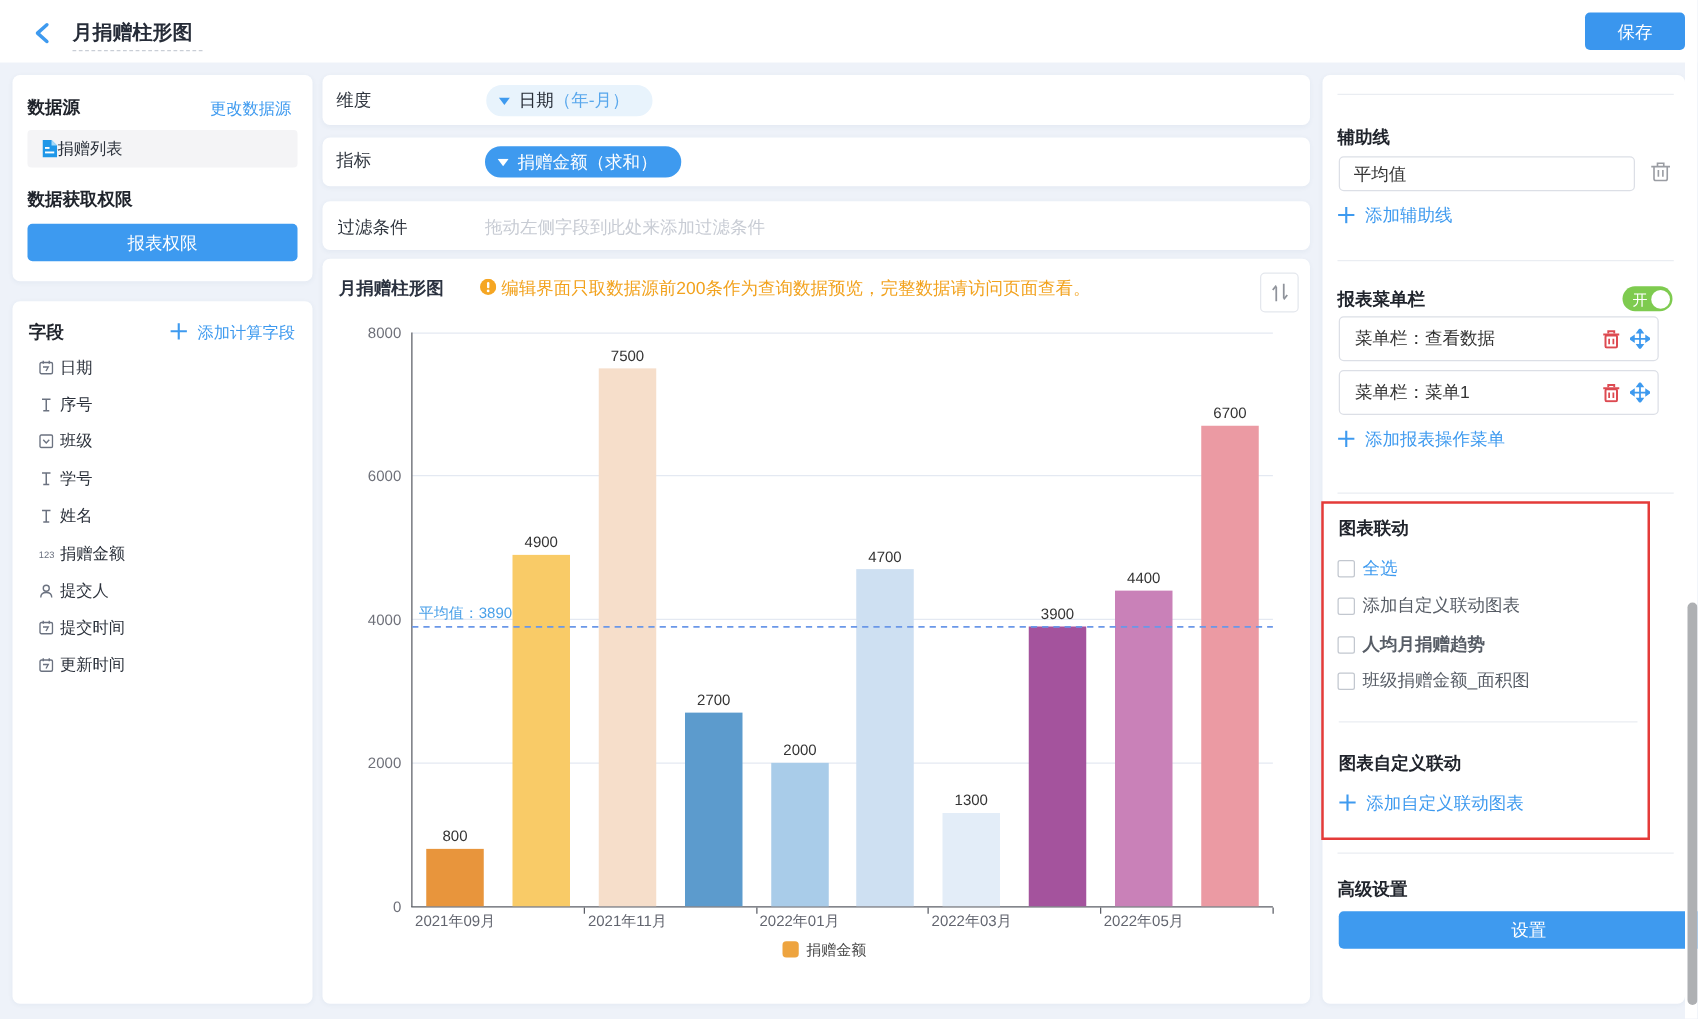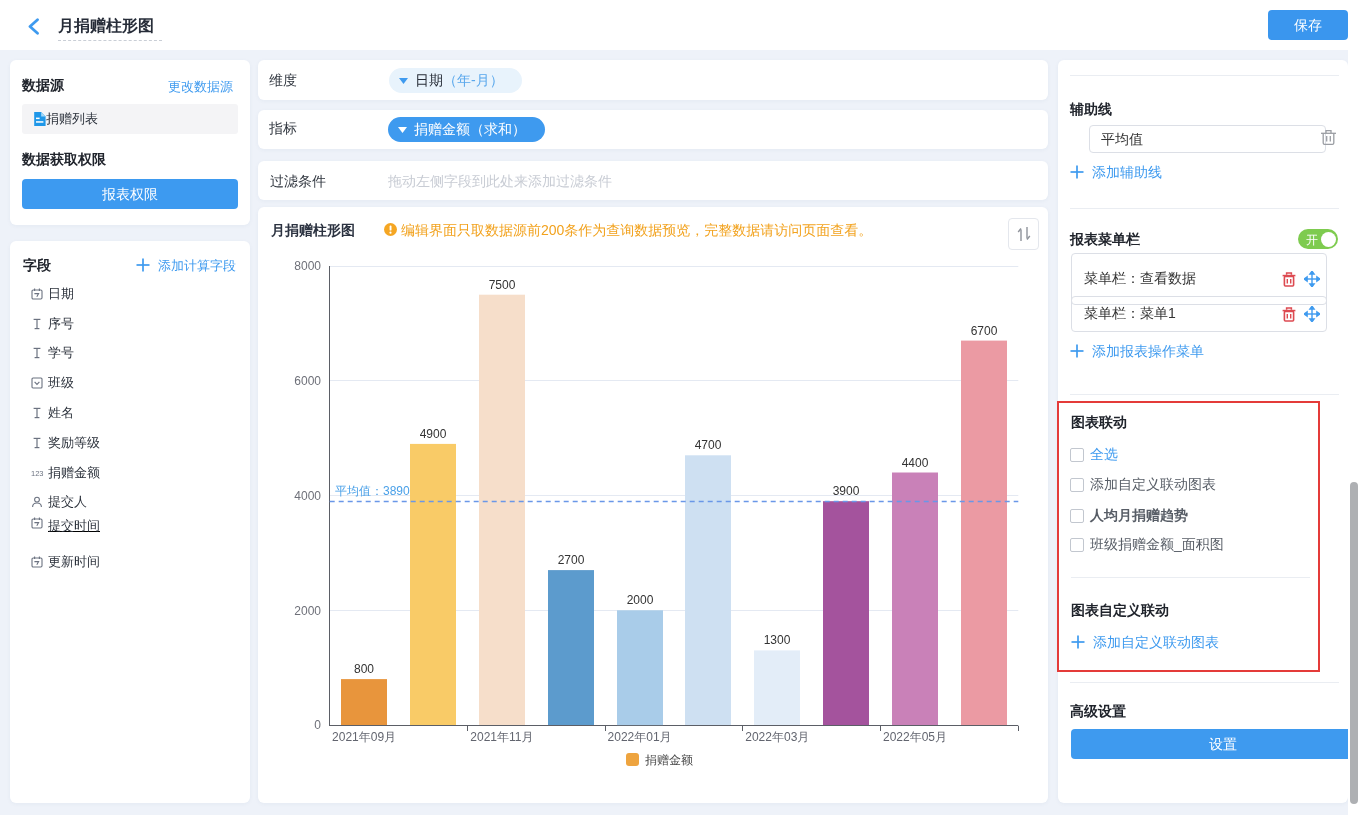--- a/index.html
+++ b/index.html
@@ -60,74 +60,64 @@
           <line x1="2.6" y1="1.4" x2="9.4" y2="1.4" stroke="#6b7280" stroke-width="1.2"></line>
           <line x1="6" y1="1.4" x2="6" y2="10.6" stroke="#6b7280" stroke-width="1.2"></line>
           <line x1="3.6" y1="10.6" x2="8.4" y2="10.6" stroke="#6b7280" stroke-width="1.2"></line>
         </svg>
       </span>
       <span style="font-size:13px;color:#2b313b;">序号</span>
     </div>
     <div style="height:29.8px;display:flex;align-items:center;">
       <span style="width:17px;display:inline-flex;">
         <svg width="12" height="12" viewBox="0 0 12 12">
+          <rect x="1" y="1" width="10" height="10" rx="1" fill="none" stroke="#6b7280" stroke-width="1.1"></rect>
+          <polyline points="3.6,4.8 6,7.4 8.4,4.8" fill="none" stroke="#6b7280" stroke-width="1.1"></polyline>
+        </svg>
+      </span>
+      <span style="font-size:13px;color:#2b313b;">班级</span>
+    </div>
+    <div style="height:29.8px;display:flex;align-items:center;">
+      <span style="width:17px;display:inline-flex;">
+        <svg width="12" height="12" viewBox="0 0 12 12">
           <line x1="2.6" y1="1.4" x2="9.4" y2="1.4" stroke="#6b7280" stroke-width="1.2"></line>
           <line x1="6" y1="1.4" x2="6" y2="10.6" stroke="#6b7280" stroke-width="1.2"></line>
           <line x1="3.6" y1="10.6" x2="8.4" y2="10.6" stroke="#6b7280" stroke-width="1.2"></line>
         </svg>
       </span>
       <span style="font-size:13px;color:#2b313b;">学号</span>
     </div>
     <div style="height:29.8px;display:flex;align-items:center;">
       <span style="width:17px;display:inline-flex;">
         <svg width="12" height="12" viewBox="0 0 12 12">
-          <rect x="1" y="1" width="10" height="10" rx="1" fill="none" stroke="#6b7280" stroke-width="1.1"></rect>
-          <polyline points="3.6,4.8 6,7.4 8.4,4.8" fill="none" stroke="#6b7280" stroke-width="1.1"></polyline>
-        </svg>
-      </span>
-      <span style="font-size:13px;color:#2b313b;">班级</span>
-    </div>
-    <div style="height:29.8px;display:flex;align-items:center;">
-      <span style="width:17px;display:inline-flex;">
-        <svg width="12" height="12" viewBox="0 0 12 12">
           <line x1="2.6" y1="1.4" x2="9.4" y2="1.4" stroke="#6b7280" stroke-width="1.2"></line>
           <line x1="6" y1="1.4" x2="6" y2="10.6" stroke="#6b7280" stroke-width="1.2"></line>
           <line x1="3.6" y1="10.6" x2="8.4" y2="10.6" stroke="#6b7280" stroke-width="1.2"></line>
         </svg>
       </span>
       <span style="font-size:13px;color:#2b313b;">姓名</span>
     </div>
     <div style="height:29.8px;display:flex;align-items:center;">
       <span style="width:17px;display:inline-flex;">
-        <svg width="12" height="12" viewBox="0 0 12 12">
-          <line x1="2.6" y1="1.4" x2="9.4" y2="1.4" stroke="#6b7280" stroke-width="1.2"></line>
-          <line x1="6" y1="1.4" x2="6" y2="10.6" stroke="#6b7280" stroke-width="1.2"></line>
-          <line x1="3.6" y1="10.6" x2="8.4" y2="10.6" stroke="#6b7280" stroke-width="1.2"></line>
-        </svg>
-      </span>
-      <span style="font-size:13px;color:#2b313b;">奖励等级</span>
-    </div>
-    <div style="height:29.8px;display:flex;align-items:center;">
-      <span style="width:17px;display:inline-flex;">
         <svg width="14" height="12" viewBox="0 0 14 12">
           <text x="0" y="9" font-size="7.5" fill="#6b7280" font-family="Liberation Sans">123</text>
         </svg>
       </span>
       <span style="font-size:13px;color:#2b313b;">捐赠金额</span>
     </div>
     <div style="height:29.8px;display:flex;align-items:center;">
       <span style="width:17px;display:inline-flex;">
         <svg width="12" height="12" viewBox="0 0 12 12">
           <circle cx="6" cy="3.6" r="2.4" fill="none" stroke="#6b7280" stroke-width="1.1"></circle>
           <path d="M1.6,11 C1.6,8.4 3.5,7 6,7 C8.5,7 10.4,8.4 10.4,11" fill="none" stroke="#6b7280" stroke-width="1.1"></path>
         </svg>
       </span>
       <span style="font-size:13px;color:#2b313b;">提交人</span>
     </div>
-    <div style="height:29.8px;display:flex;align-items:flex-start;text-decoration:underline;">
+    <div style="height:29.8px;display:flex;align-items:center;">
       <span style="width:17px;display:inline-flex;">
         <svg width="12" height="12" viewBox="0 0 12 12">
           <rect x="1" y="2" width="10" height="9" rx="1.2" fill="none" stroke="#6b7280" stroke-width="1.1"></rect>
           <line x1="3.6" y1="0.6" x2="3.6" y2="3" stroke="#6b7280" stroke-width="1.1"></line>
           <line x1="8.4" y1="0.6" x2="8.4" y2="3" stroke="#6b7280" stroke-width="1.1"></line>
           <polyline points="3.4,5.6 7.6,5.6 5.8,8.8" fill="none" stroke="#6b7280" stroke-width="1.1"></polyline>
         </svg>
       </span>
       <span style="font-size:13px;color:#2b313b;">提交时间</span>
     </div>
@@ -226,39 +216,39 @@
     <text x="519.3" y="491" font-size="12" fill="#62656f" text-anchor="middle">2022年03月</text>
     <text x="657.0" y="491" font-size="12" fill="#62656f" text-anchor="middle">2022年05月</text>
     <rect x="368" y="503" width="13" height="13" rx="3" fill="#eea43f"></rect>
     <text x="387" y="514" font-size="12" fill="#4a4a4a">捐赠金额</text>
   </svg>
 
 <div class="card" style="left:1058px;top:60px;width:290px;height:743px;"></div>
 <div id="right" class="abs" style="left:1058px;top:62px;width:290px;height:741px;">
     <div style="position:absolute;left:12px;top:13px;width:269px;border-top:1px solid #eaedf2;"></div>
     <div style="position:absolute;left:12px;top:39px;font-size:14px;font-weight:bold;color:#20242c;">辅助线</div>
-    <div style="position:absolute;left:31px;top:63px;width:237px;height:28px;border:1px solid #dcdfe6;border-radius:4px;font-size:14px;color:#333;line-height:26px;padding-left:11px;">平均值</div>
+    <div style="position:absolute;left:13px;top:63px;width:237px;height:28px;border:1px solid #dcdfe6;border-radius:4px;font-size:14px;color:#333;line-height:26px;padding-left:11px;">平均值</div>
     <div style="position:absolute;left:262px;top:66px;"><svg width="17" height="18" viewBox="0 0 17 18">
         <path d="M6,5 L6,2.6 L11,2.6 L11,5" fill="none" stroke="#9a9da3" stroke-width="1.3"></path>
         <line x1="1" y1="5.3" x2="16" y2="5.3" stroke="#9a9da3" stroke-width="1.3"></line>
         <path d="M3.2,5.3 L3.2,15 Q3.2,16.4 4.6,16.4 L12.4,16.4 Q13.8,16.4 13.8,15 L13.8,5.3" fill="none" stroke="#9a9da3" stroke-width="1.3"></path>
         <line x1="6.7" y1="8" x2="6.7" y2="13.4" stroke="#9a9da3" stroke-width="1.3"></line>
         <line x1="10.3" y1="8" x2="10.3" y2="13.4" stroke="#9a9da3" stroke-width="1.3"></line>
       </svg></div>
     <div style="position:absolute;left:12px;top:101px;font-size:14px;color:#3e9aef;"><svg class="plusic" width="14" height="14" viewBox="0 0 14 14">
         <line x1="7" y1="0.5" x2="7" y2="13.5" stroke="#3e9aef" stroke-width="1.7"></line>
         <line x1="0.5" y1="7" x2="13.5" y2="7" stroke="#3e9aef" stroke-width="1.7"></line>
       </svg>添加辅助线</div>
     <div style="position:absolute;left:12px;top:146px;width:269px;border-top:1px solid #eaedf2;"></div>
     <div style="position:absolute;left:12px;top:169px;font-size:14px;font-weight:bold;color:#20242c;">报表菜单栏</div>
     <div style="position:absolute;left:240px;top:167px;width:40px;height:20px;background:#7ecb4f;border-radius:10px;">
       <span style="position:absolute;left:8px;top:3px;font-size:12px;color:#fff;">开</span>
       <span style="position:absolute;right:2px;top:2.5px;width:15px;height:15px;background:#fff;border-radius:50%;"></span>
     </div>
-    <div style="position:absolute;left:13px;top:191px;width:256px;height:52px;border:1px solid #dcdfe6;border-radius:4px;display:flex;align-items:center;">
+    <div style="position:absolute;left:13px;top:191px;width:256px;height:36px;border:1px solid #dcdfe6;border-radius:4px;display:flex;align-items:center;">
       <span style="margin-left:12px;font-size:14px;color:#333;flex:1;">菜单栏：查看数据</span>
       <span style="display:flex;width:14px;margin-right:8px;">
         <svg width="14" height="15" viewBox="0 0 14 15">
           <path d="M4.6,2.8 L4.6,1 L9.4,1 L9.4,2.8" fill="none" stroke="#dd4a51" stroke-width="1.5"></path>
           <line x1="0.6" y1="3.6" x2="13.4" y2="3.6" stroke="#dd4a51" stroke-width="1.6"></line>
           <rect x="2.4" y="4.4" width="9.2" height="9.6" rx="1" fill="none" stroke="#dd4a51" stroke-width="1.6"></rect>
           <line x1="5.3" y1="7" x2="5.3" y2="11.4" stroke="#dd4a51" stroke-width="1.4"></line>
           <line x1="8.7" y1="7" x2="8.7" y2="11.4" stroke="#dd4a51" stroke-width="1.4"></line>
         </svg>
       </span>

